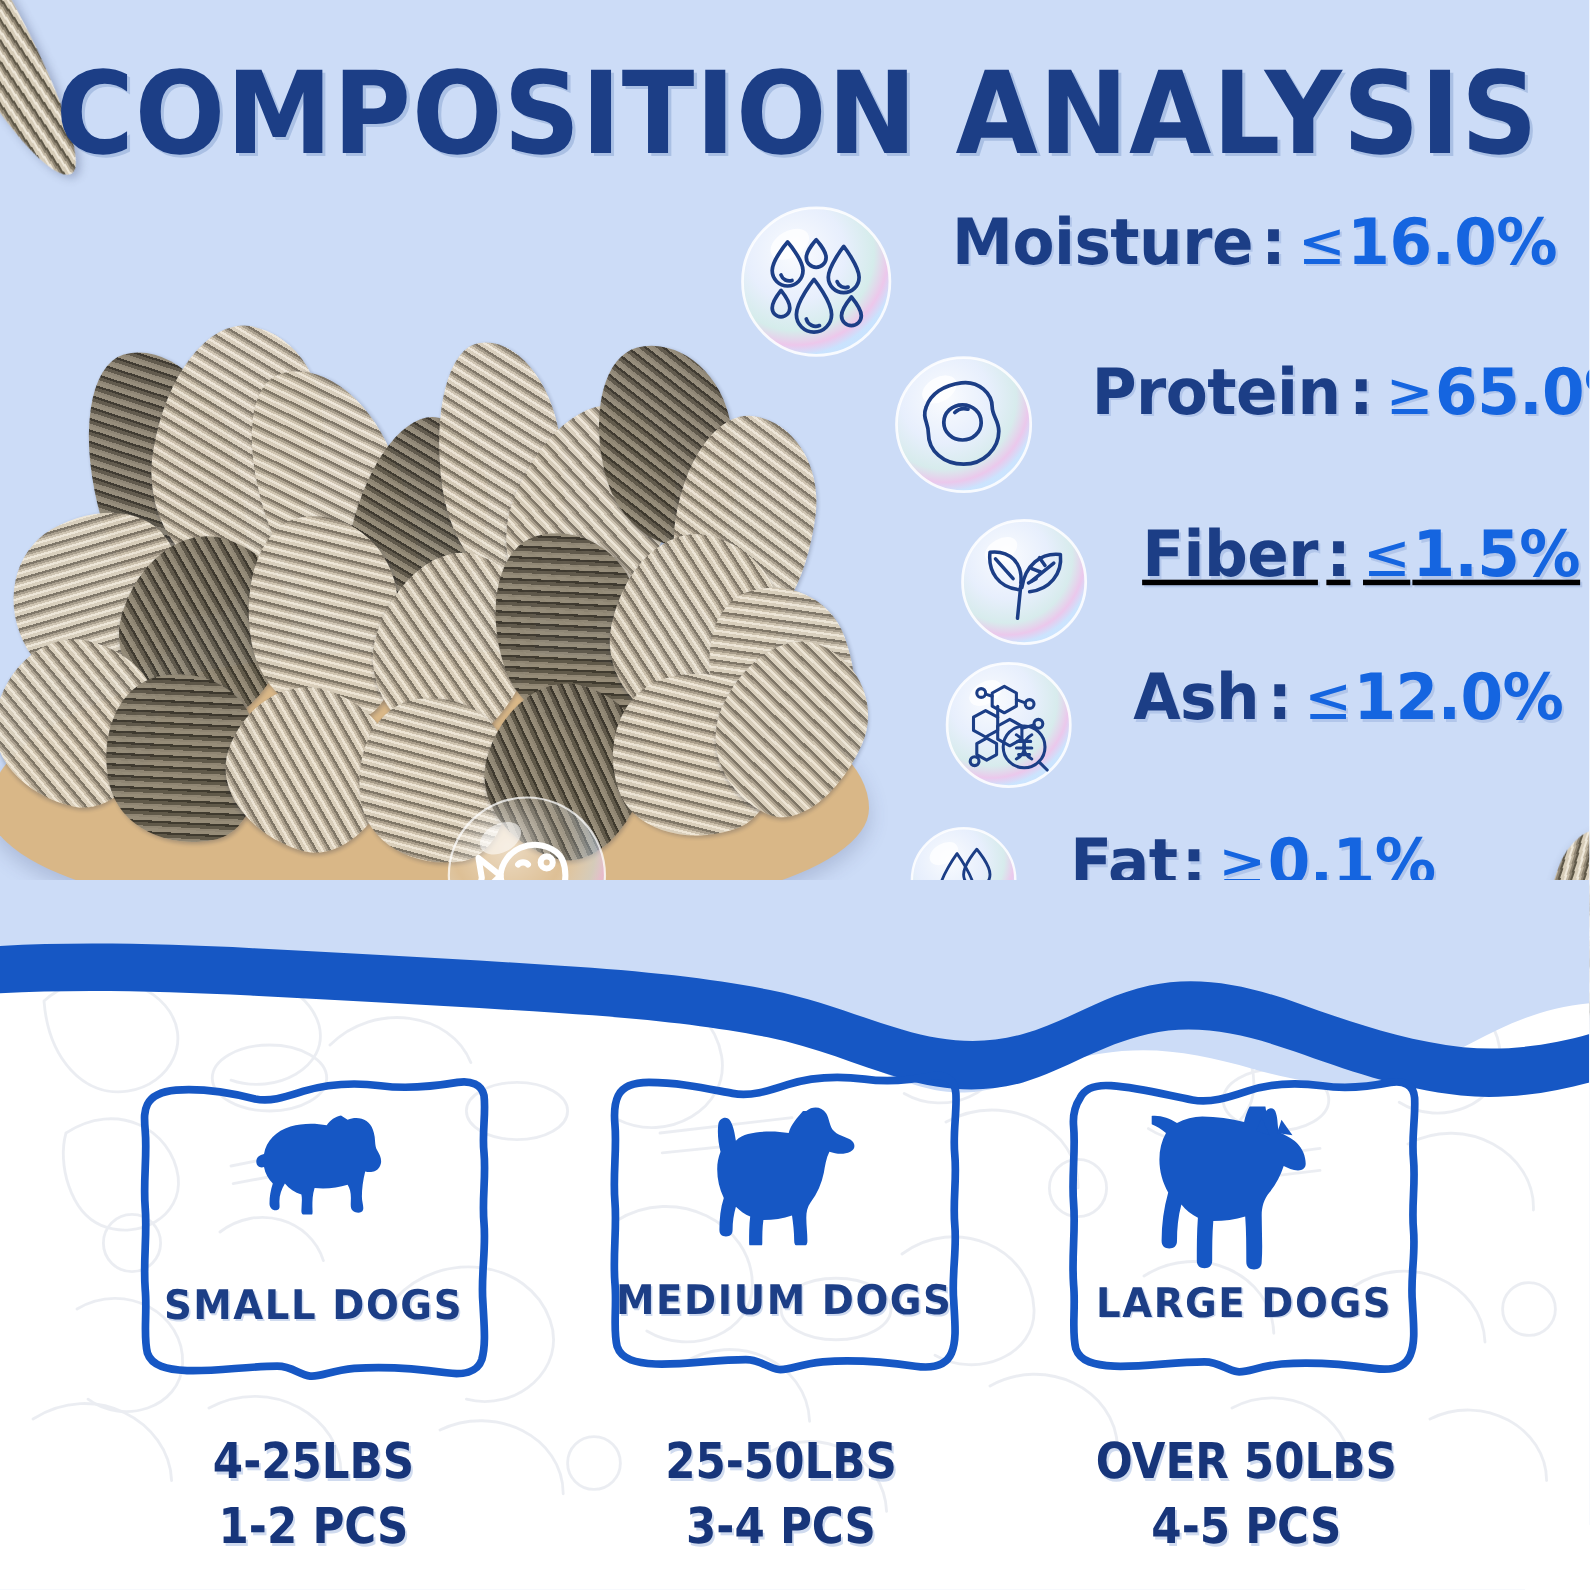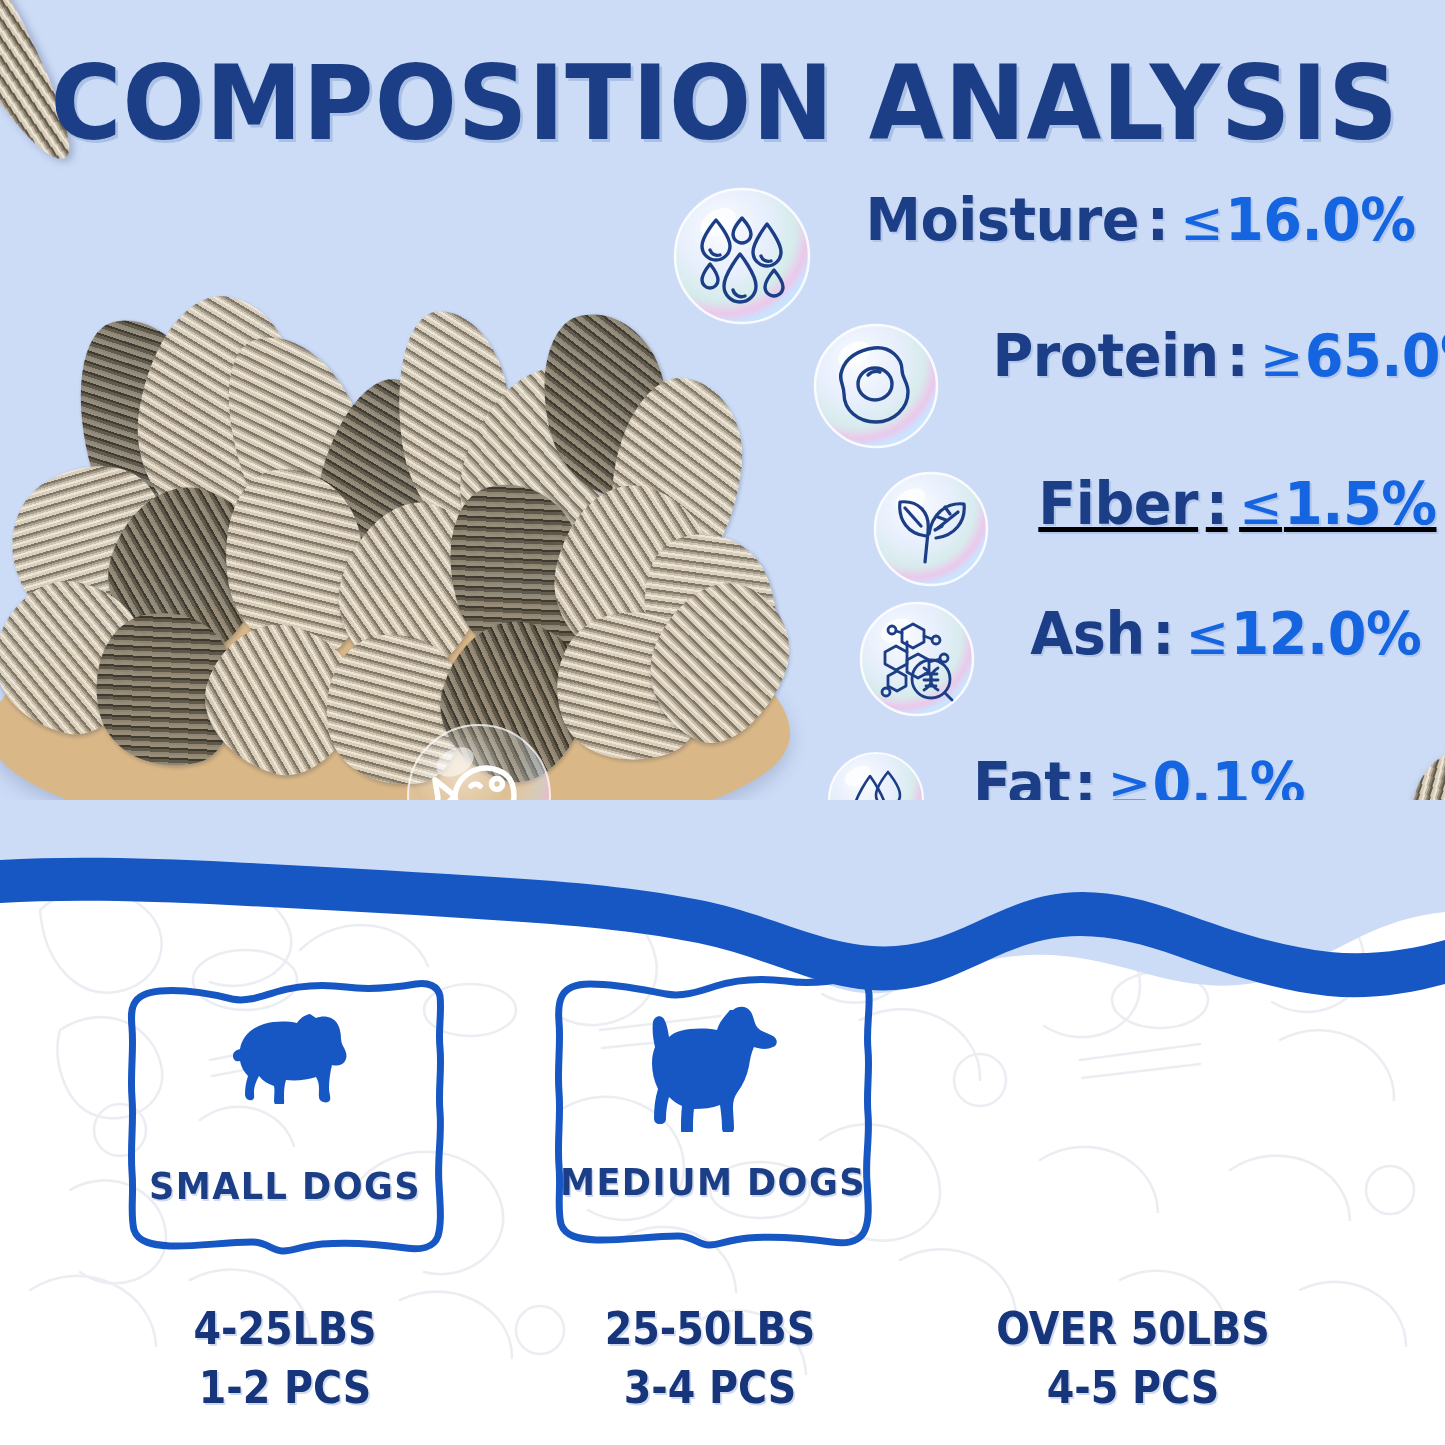--- a/index.html
+++ b/index.html
@@ -571,20 +571,45 @@
              c0 4 -2 6 -6 6 c-4 0 -6 -2 -6 -6 c0 -8 -1 -16 -2 -23 c-8 3 -17 4 -26 4 c-1 7 -1 14 -1 21
              c0 4 -2 6 -6 6 c-4 0 -6 -2 -6 -6 c0 -8 0 -16 1 -24 c-5 -2 -9 -5 -13 -9 c-2 7 -3 14 -3 21
              c0 4 -2 6 -6 6 c-4 0 -6 -2 -6 -6 c0 -10 1 -20 4 -29 c-4 -8 -6 -17 -6 -26 c0 -6 1 -11 3 -16
              c-2 -8 -3 -17 -2 -25 c1 -6 8 -8 11 -3 c3 5 4 12 5 18 c3 -3 7 -5 11 -6 c12 -3 25 -3 37 -1
              c2 -8 8 -14 13 -20 Z"></path>
       </svg>
     </div>
     <div class="card-label">MEDIUM DOGS</div>
   </div>
 
+  <div class="card" style="left:966px; top:968px;">
+    <svg class="frame" width="330" height="290" viewBox="0 0 330 290">
+      <path d="M16 30 C20 22 30 18 44 19 C72 21 96 28 118 32 C134 35 150 30 168 24
+               C188 17 212 16 236 19 C256 22 278 20 298 16 C310 14 319 18 320 30
+               C321 48 317 66 319 86 C321 108 317 128 319 150 C321 172 316 194 318 216
+               C319 236 321 252 316 264 C311 276 297 278 283 276 C255 272 227 270 199 272
+               C177 274 169 280 159 279 C149 278 143 270 129 270 C101 270 73 275 47 274
+               C29 273 16 270 12 258 C8 242 12 222 10 200 C8 174 12 150 10 126
+               C8 102 12 78 10 56 C9 44 12 36 16 30 Z" fill="none" stroke="#1657c4" stroke-width="7" stroke-linecap="round" stroke-linejoin="round"></path>
+    </svg>
+    <div class="dog-icon">
+      <svg width="168" height="152" viewBox="0 0 168 152">
+        <path fill="#1657c4" d="M104 4 c3 -4 8 -3 9 2 c2 6 1 12 3 17 c5 3 11 5 16 10 c5 5 8 12 8 19
+             c0 4 -3 6 -7 6 c-5 0 -9 -2 -13 -4 c-3 9 -7 17 -13 24 c-5 6 -7 13 -7 21 c0 14 1 28 0 42
+             c0 5 -3 7 -7 7 c-4 0 -7 -2 -7 -7 c0 -14 0 -28 -1 -41 c-9 3 -19 4 -29 4 c-1 12 -1 24 -1 36
+             c0 5 -3 7 -7 7 c-4 0 -7 -2 -7 -7 c0 -13 0 -26 1 -39 c-6 -3 -11 -7 -15 -12 c-3 11 -4 22 -4 33
+             c0 5 -3 7 -7 7 c-4 0 -7 -2 -7 -7 c0 -15 2 -30 6 -44 c-5 -9 -8 -19 -8 -30 c0 -9 2 -17 6 -24
+             c-5 -4 -10 -7 -16 -9 c-4 -1 -4 -5 0 -6 c9 -2 18 1 26 6 c7 -4 15 -6 23 -6 c13 0 26 2 38 5
+             c2 -10 7 -19 13 -26 c1 -3 2 -7 3 -11 Z"></path>
+        <path fill="#1657c4" d="M100 10 l7 16 l-12 -4 Z"></path>
+        <path fill="#1657c4" d="M118 12 l10 14 l-14 -2 Z"></path>
+      </svg>
+    </div>
+    <div class="card-label">LARGE DOGS</div>
+  </div>
 
   <div class="serving" style="left:120px; top:1300px;">
     <div>4-25LBS</div>
     <div>1-2 PCS</div>
   </div>
   <div class="serving" style="left:545px; top:1300px;">
     <div>25-50LBS</div>
     <div>3-4 PCS</div>
   </div>
   <div class="serving" style="left:968px; top:1300px;">

